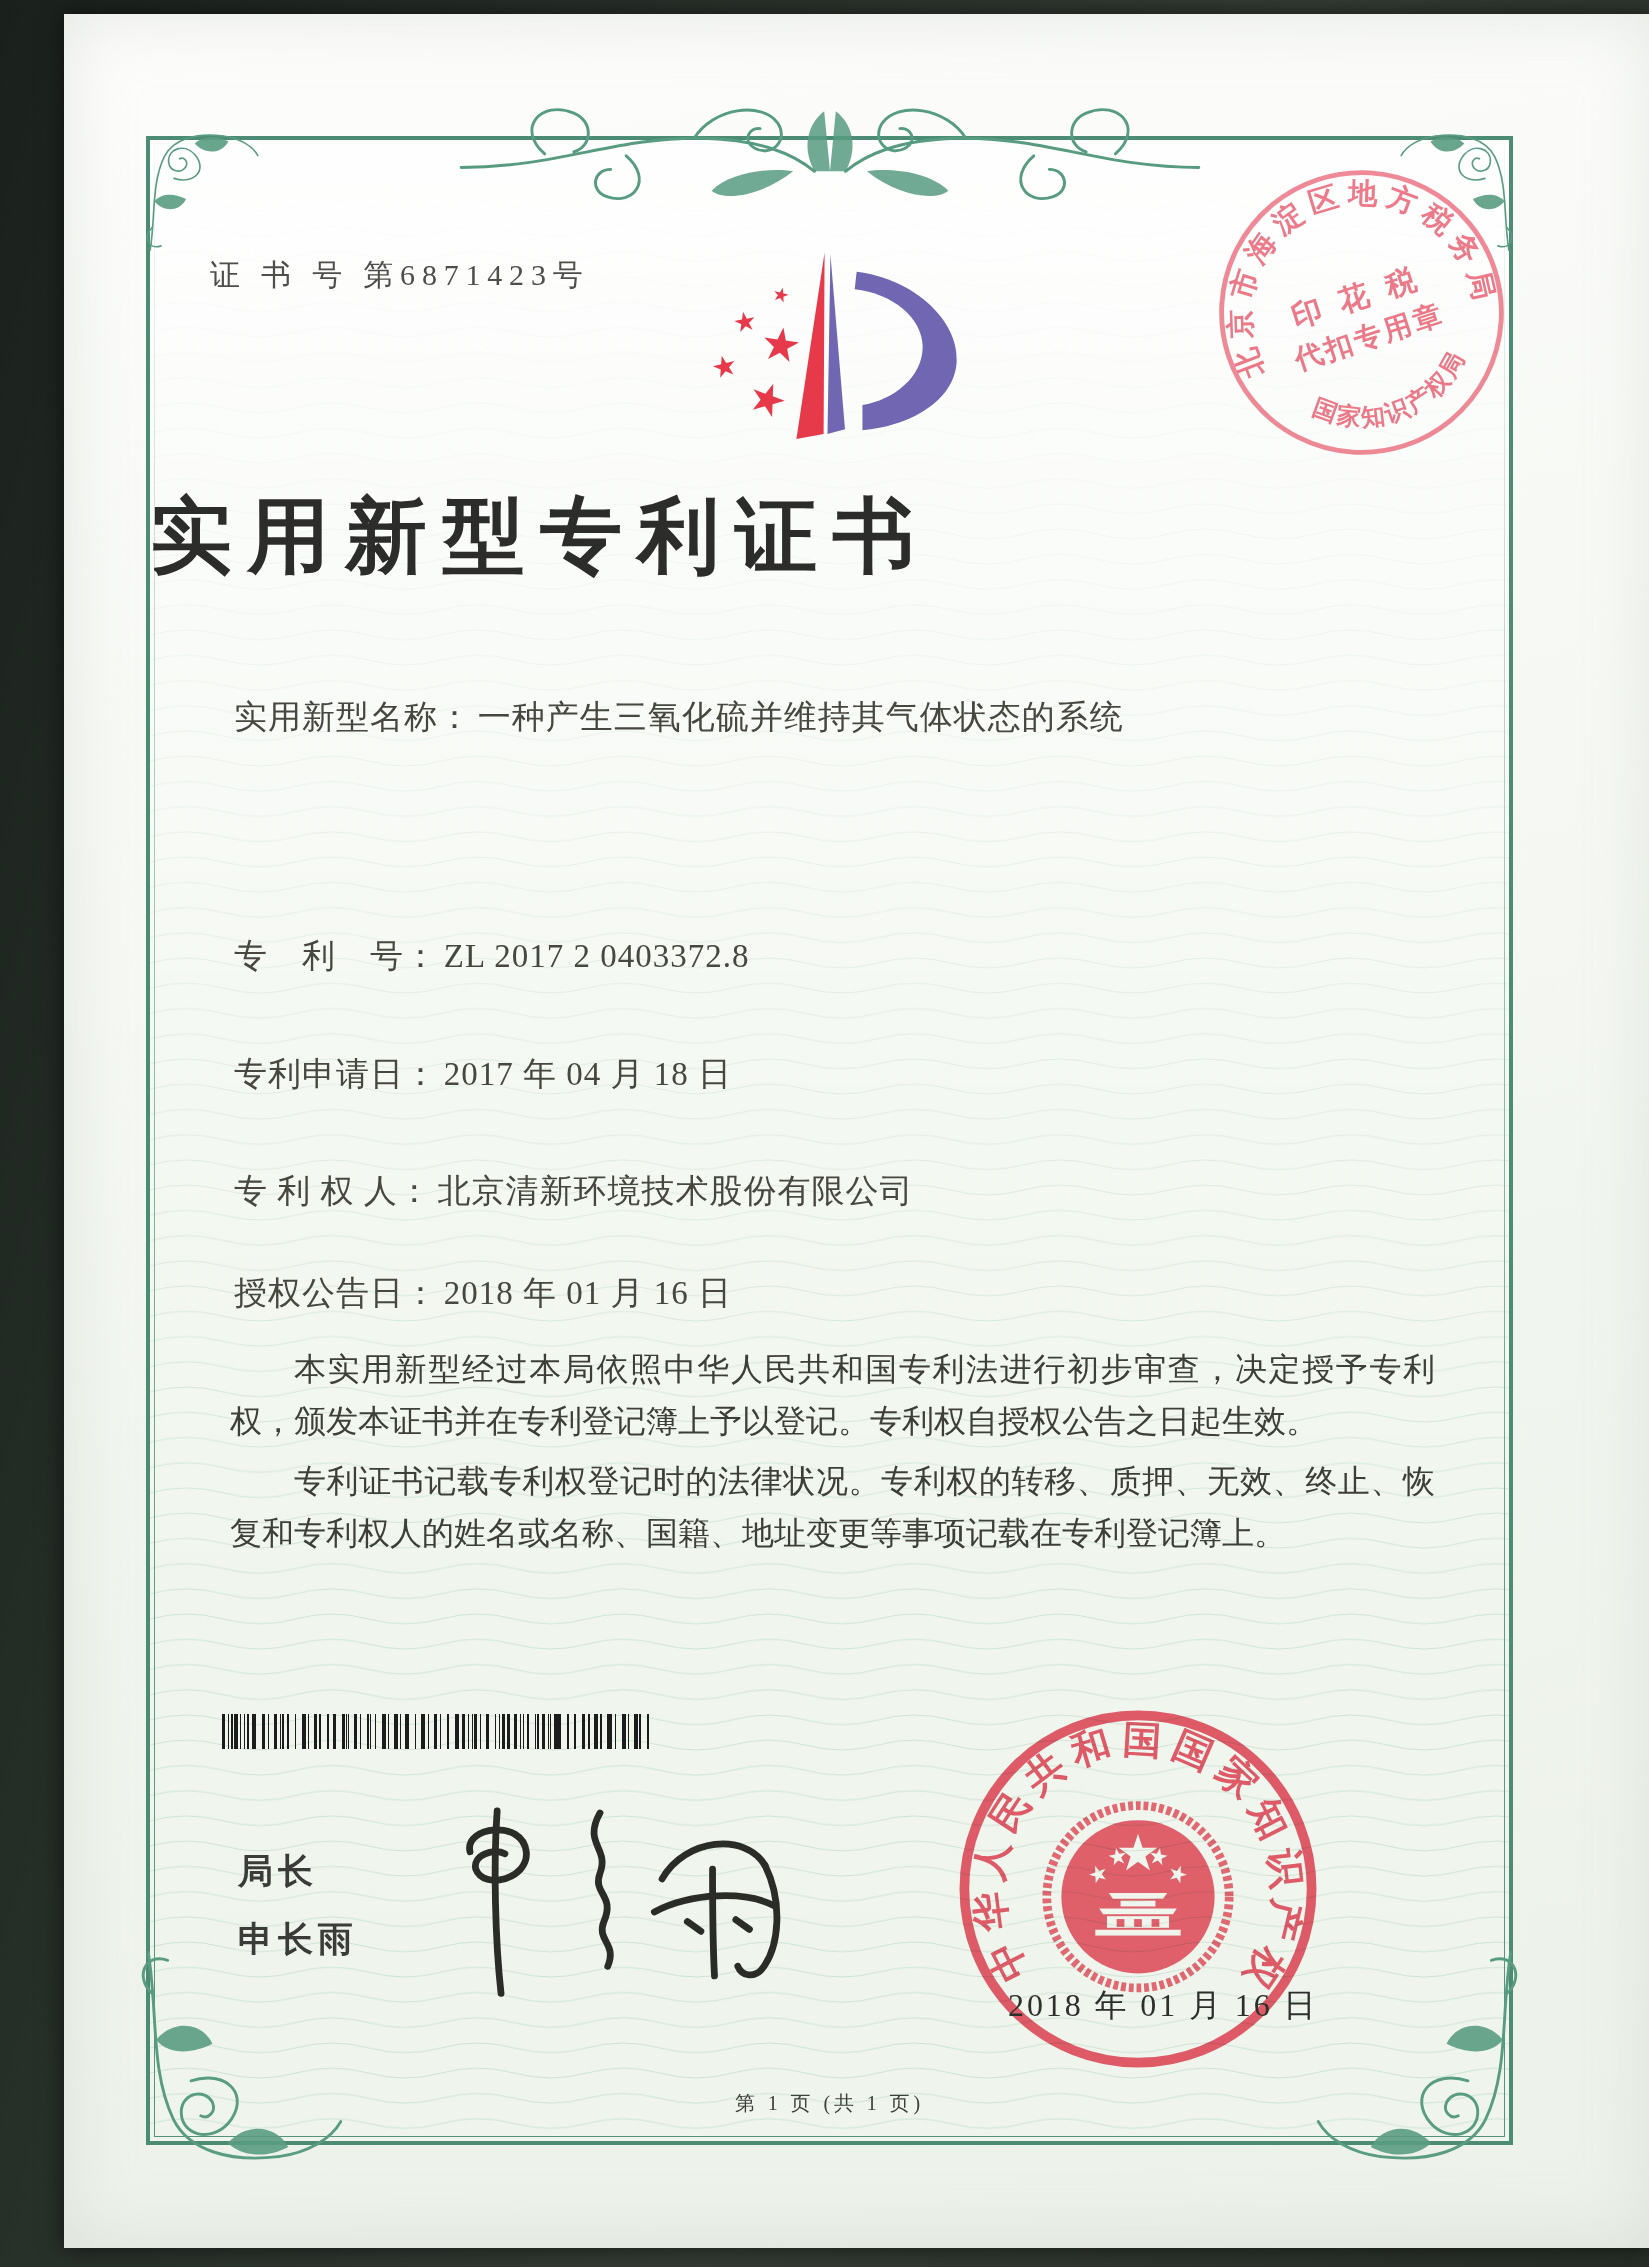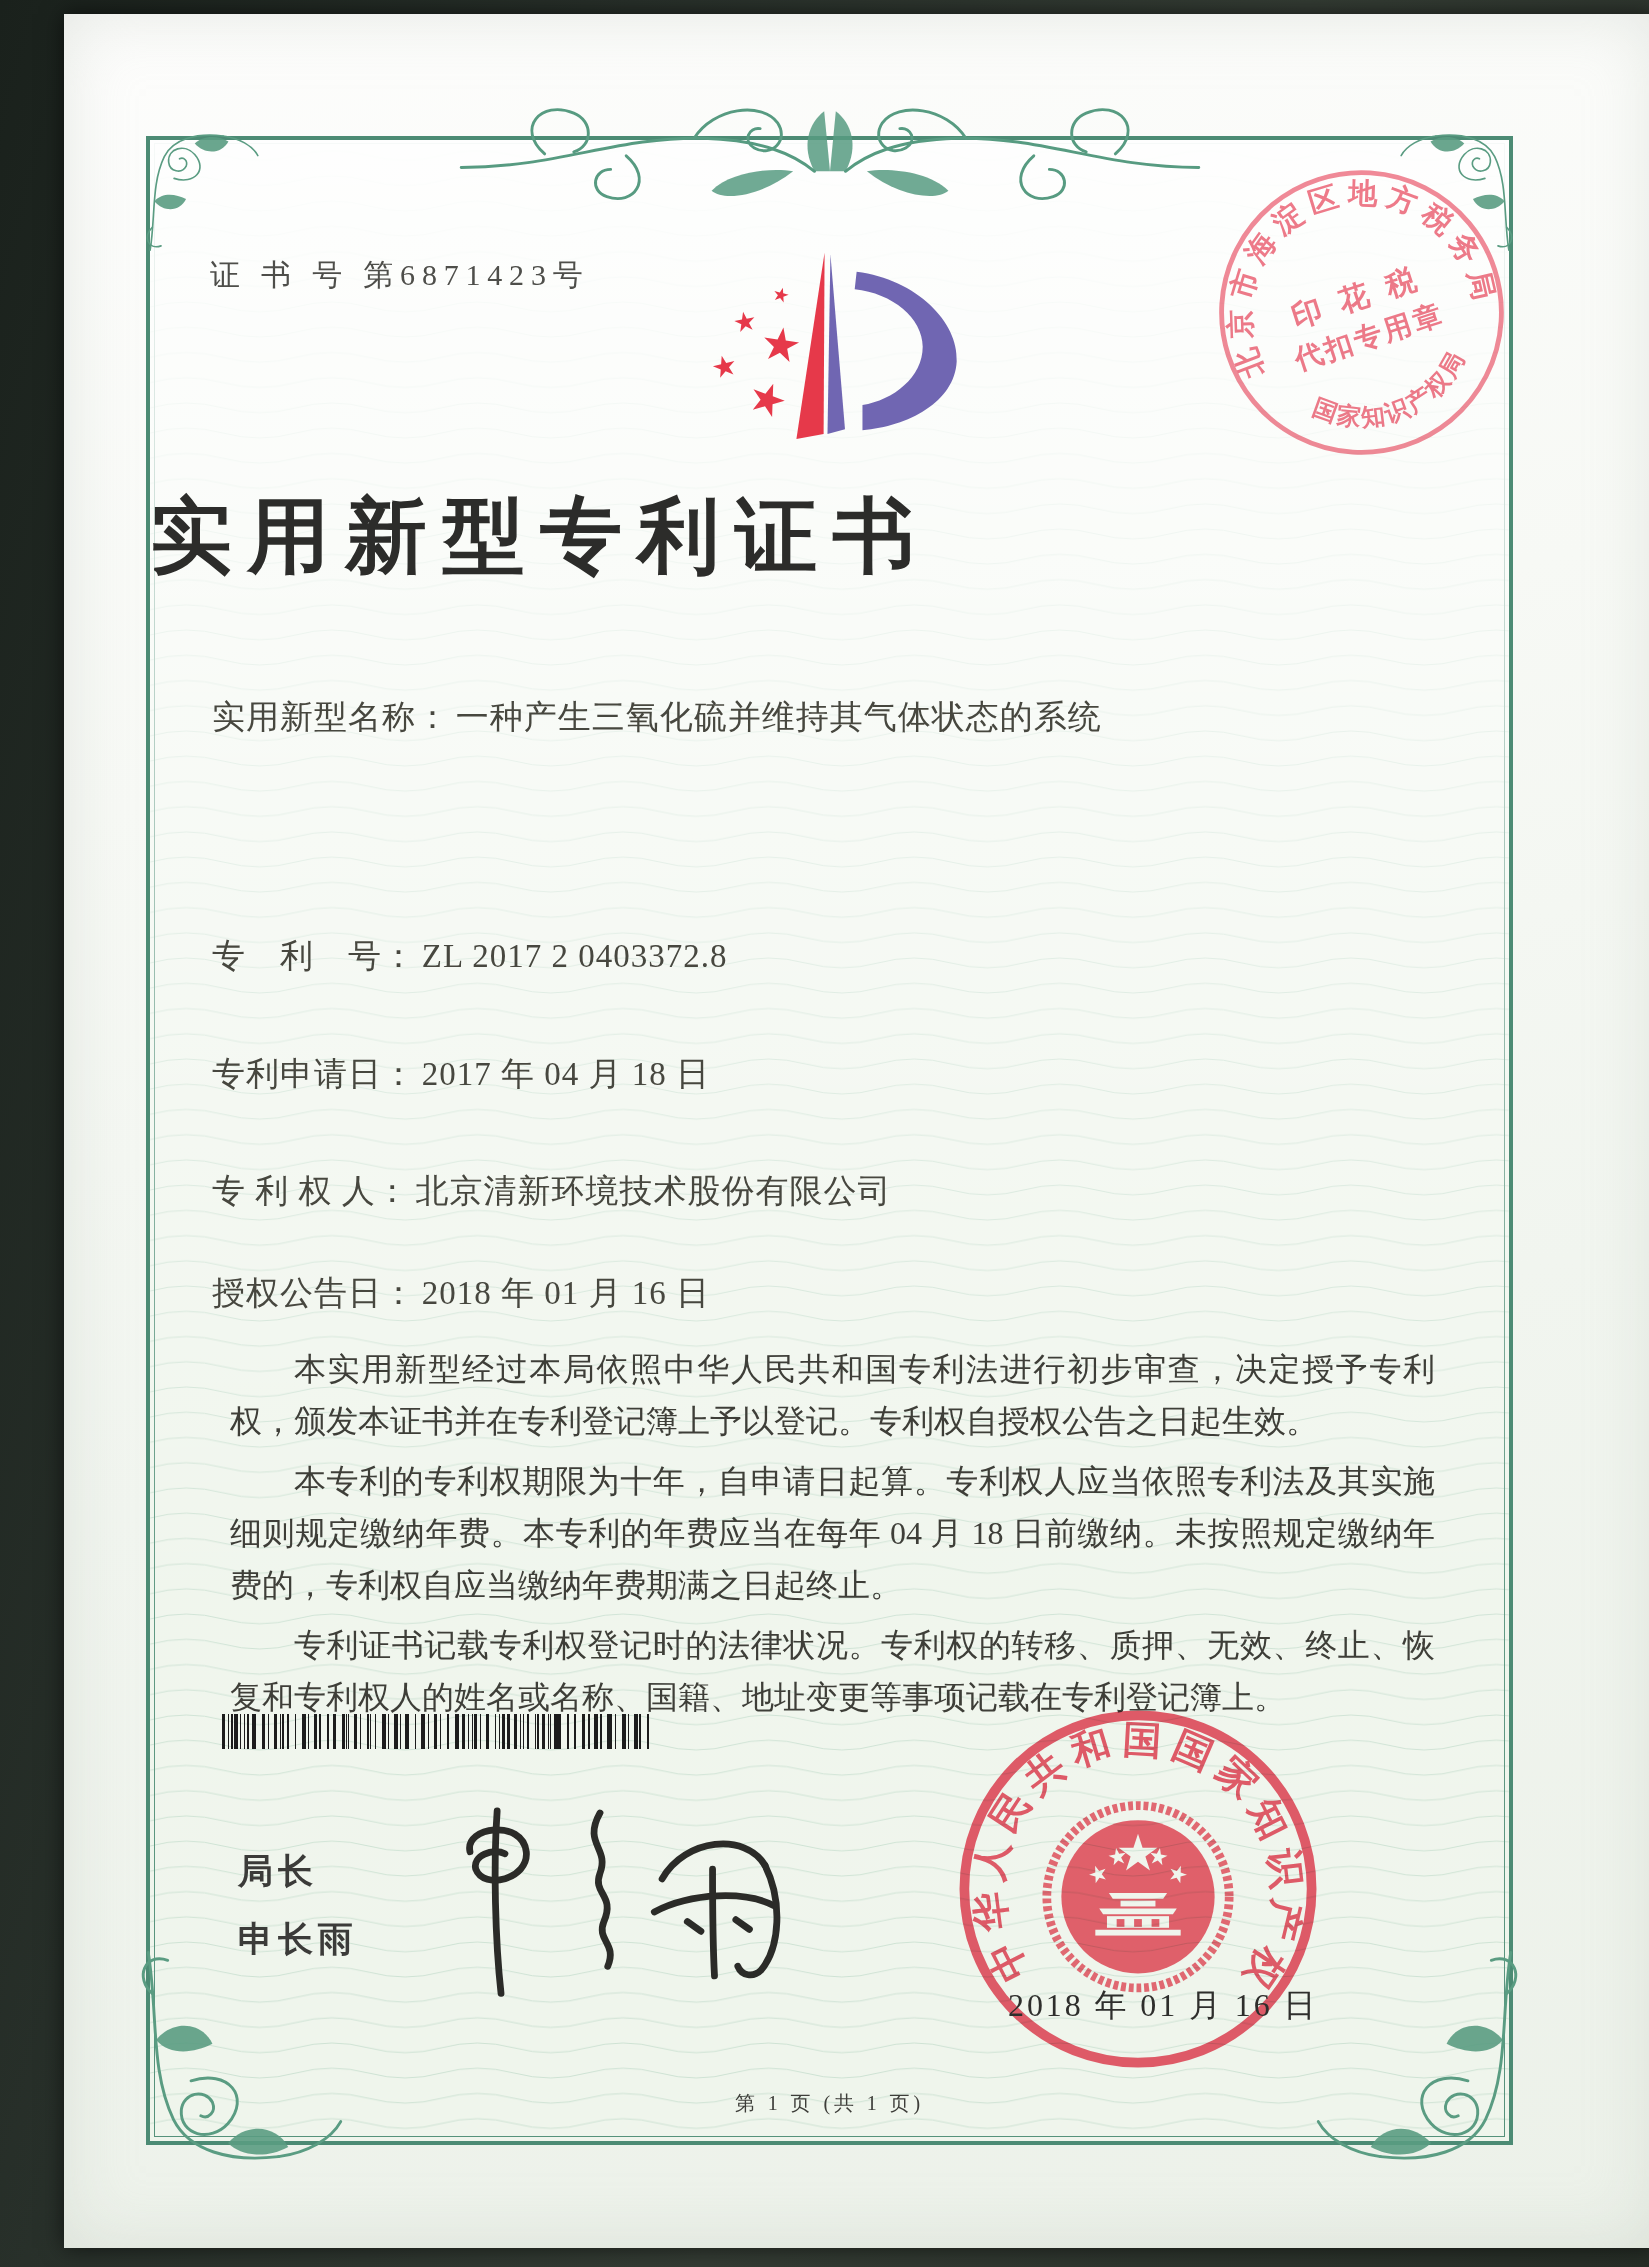--- a/index.html
+++ b/index.html
@@ -17,21 +17,21 @@
   .frame{position:absolute;left:82px;top:122px;width:1359px;height:2001px;border:4.9px solid #4c8b74;}
   .frame::before{content:"";position:absolute;inset:3.9px;border:1px solid #55927b;z-index:1;pointer-events:none;}
   .frame-bg{position:absolute;inset:0;z-index:0;}
   .frame-light{position:absolute;inset:0;z-index:1;
     background:linear-gradient(180deg,rgba(255,255,255,.95) 0%,rgba(255,255,255,.75) 16%,rgba(255,255,255,.4) 42%,rgba(255,255,255,.08) 72%,rgba(255,255,255,0) 100%);}
   .frame > .abs{position:absolute;z-index:2;}
   .cert-no{left:60px;top:115px;font-size:30px;letter-spacing:6.8px;color:#4e4e4a;}
   .logo{left:522px;top:93px;width:311px;height:272px;}
   .tax-stamp{right:-5.8px;top:19.4px;width:307px;height:307px;opacity:.92;mix-blend-mode:multiply;}
   .title{left:0;top:342px;width:100%;font-size:82px;font-weight:700;letter-spacing:15.5px;color:#2c2c2a;}
-  .field{left:62px;font-size:33px;color:#47473f;letter-spacing:1px;white-space:nowrap;}
+  .field{left:84px;font-size:33px;color:#47473f;letter-spacing:1px;white-space:nowrap;}
   .f0{top:555px}.f1{top:675px}.f2{top:794px}.f3{top:912px}.f4{top:1029px}.f5{top:1131px}
   .field .val{margin-left:5.8px}
   .paras{left:72px;top:1195px;width:1221px;}
   .paras p{margin:8px;font-size:32px;line-height:52px;text-align:justify;text-indent:2em;color:#3e3e38;}
   .barcode{left:72px;top:1574px;width:427px;height:35px;
     background-image:
       repeating-linear-gradient(90deg,#1c1c1c 0 2.9px,transparent 2.9px 5.8px,#1c1c1c 5.8px 6.8px,transparent 6.8px 11.6px,#1c1c1c 11.6px 15.5px,transparent 15.5px 18.4px,#1c1c1c 18.4px 19.4px,transparent 19.4px 25px,#1c1c1c 25px 27px,transparent 27px 33px,#1c1c1c 33px 34px,transparent 34px 40px),
       repeating-linear-gradient(90deg,transparent 0 8.7px,#1c1c1c 8.7px 10.7px,transparent 10.7px 22px,#1c1c1c 22px 23px,transparent 23px 30px,#1c1c1c 30px 33px,transparent 33px 46px,#1c1c1c 46px 47px,transparent 47px 51px);
   }
   .director-label,.director-name{left:78px;font-family:"Liberation Sans","DejaVu Sans",sans-serif;font-weight:600;font-size:35px;color:#3b3b39;letter-spacing:4.9px;margin-left:10px;}
@@ -134,21 +134,20 @@
     <div class="abs title">实用新型专利证书</div>
 
     <div class="abs field f0"><span class="lbl">实用新型名称：</span><span class="val">一种产生三氧化硫并维持其气体状态的系统</span></div>
     <div class="abs field f2"><span class="lbl">专　利　号：</span><span class="val">ZL 2017 2 0403372.8</span></div>
     <div class="abs field f3"><span class="lbl">专利申请日：</span><span class="val">2017 年 04 月 18 日</span></div>
     <div class="abs field f4"><span class="lbl">专 利 权 人：</span><span class="val">北京清新环境技术股份有限公司</span></div>
     <div class="abs field f5"><span class="lbl">授权公告日：</span><span class="val">2018 年 01 月 16 日</span></div>
 
     <div class="abs paras">
       <p>本实用新型经过本局依照中华人民共和国专利法进行初步审查，决定授予专利权，颁发本证书并在专利登记簿上予以登记。专利权自授权公告之日起生效。</p>
-      <p>本专利的专利权期限为十年，自申请日起算。专利权人应当依照专利法及其实施细则规定缴纳年费。本专利的年费应当在每年 04 月 18 日前缴纳。未按照规定缴纳年费的，专利权自应当缴纳年费期满之日起终止。</p>
       <p>专利证书记载专利权登记时的法律状况。专利权的转移、质押、无效、终止、恢复和专利权人的姓名或名称、国籍、地址变更等事项记载在专利登记簿上。</p>
     </div>
 
     <div class="abs barcode"></div>
 
     <div class="abs director-label">局长</div>
     <div class="abs director-name">申长雨</div>
 
     <svg class="abs signature" viewBox="0 0 370 240">
       <g fill="none" stroke="#2b2b28" stroke-width="7" stroke-linecap="round">

